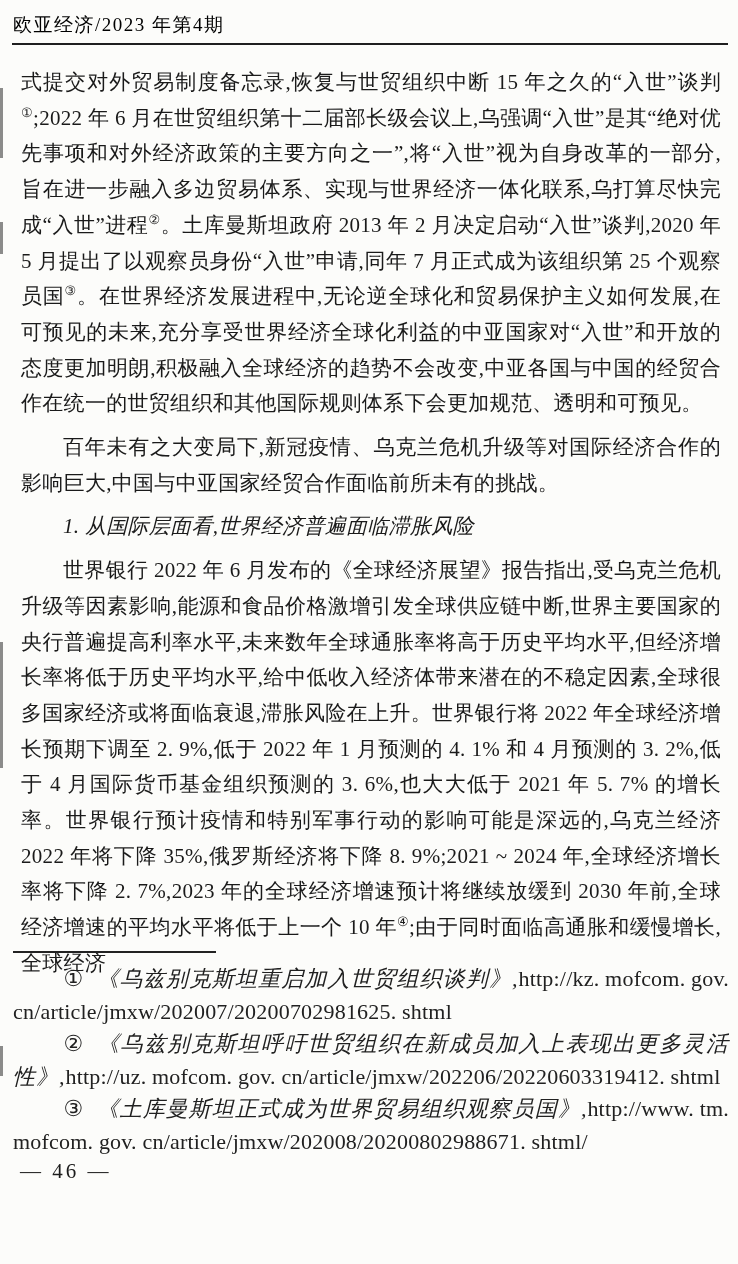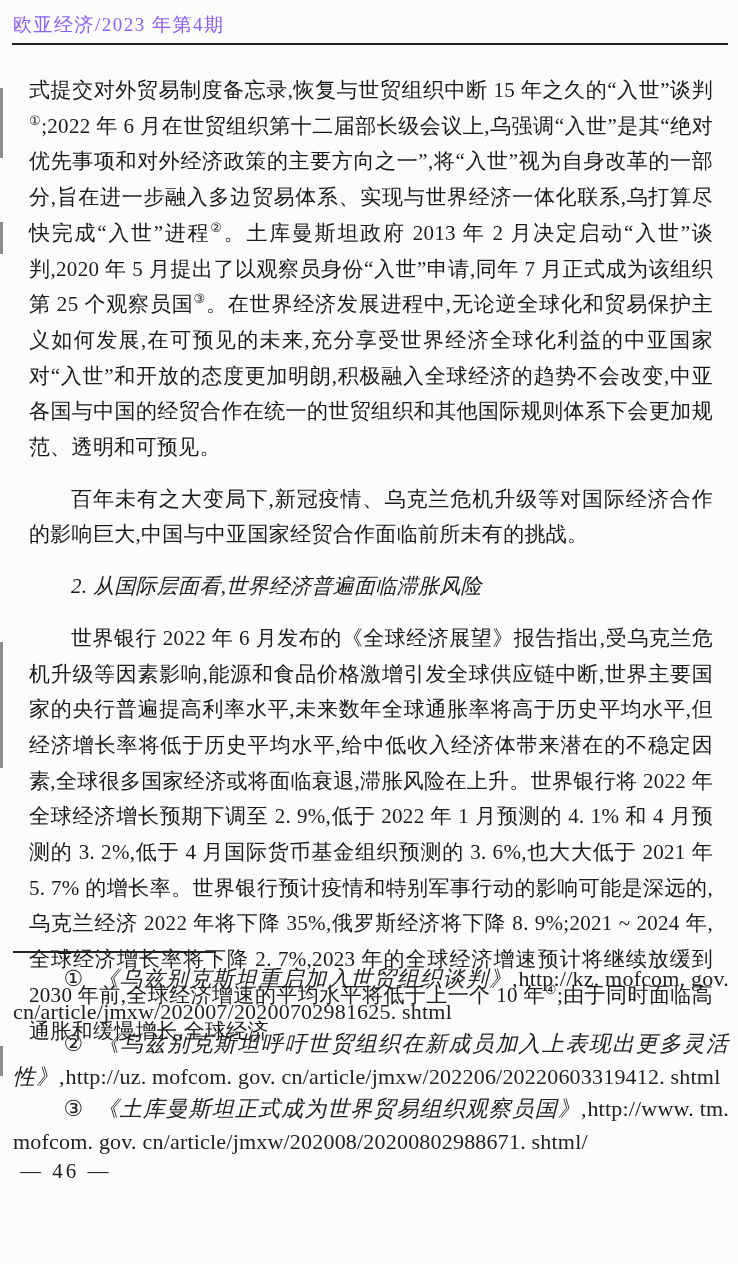--- a/index.html
+++ b/index.html
@@ -11,42 +11,42 @@
     overflow: hidden;
     font-family: "Liberation Serif", serif;
     color: #1a1a1a;
   }
   .journal-header {
     position: absolute;
     top: 12px;
     left: 13px;
     font-size: 19px;
     letter-spacing: 1.5px;
-    color: #8b5cf6;
+    color: #000000;
   }
   .header-rule {
     position: absolute;
     top: 43px;
     left: 12px;
     width: 716px;
     height: 2px;
     background: #1f1f1f;
   }
   .body-text {
     position: absolute;
     top: 57px;
     left: 13px;
     width: 716px;
     font-size: 21px;
     line-height: 35.7px;
     text-align: justify;
     text-justify: inter-ideograph;
     letter-spacing: 0.3px;
   }
-  .block { margin: 16px; }
+  .block { margin: 8px; }
   .block.indent { text-indent: 2em; }
   .block.heading {
     font-family: "Liberation Sans", sans-serif;
     font-weight: bold;
     text-indent: 2em;
     letter-spacing: 0.5px;
   }
   .block.subheading {
     font-style: italic;
     text-indent: 2em;
@@ -103,21 +103,21 @@
 
 <div class="page">
 
   <div class="journal-header">欧亚经济/2023 年第4期</div>
 
   <div class="header-rule"></div>
 
   <div class="body-text">
       <div class="block paragraph"><span>式提交对外贸易制度备忘录,恢复与世贸组织中断 15 年之久的“入世”谈判</span><sup>①</sup><span>;2022 年 6 月在世贸组织第十二届部长级会议上,乌强调“入世”是其“绝对优先事项和对外经济政策的主要方向之一”,将“入世”视为自身改革的一部分,旨在进一步融入多边贸易体系、实现与世界经济一体化联系,乌打算尽快完成“入世”进程</span><sup>②</sup><span>。土库曼斯坦政府 2013 年 2 月决定启动“入世”谈判,2020 年 5 月提出了以观察员身份“入世”申请,同年 7 月正式成为该组织第 25 个观察员国</span><sup>③</sup><span>。在世界经济发展进程中,无论逆全球化和贸易保护主义如何发展,在可预见的未来,充分享受世界经济全球化利益的中亚国家对“入世”和开放的态度更加明朗,积极融入全球经济的趋势不会改变,中亚各国与中国的经贸合作在统一的世贸组织和其他国际规则体系下会更加规范、透明和可预见。</span></div>
       <div class="block paragraph indent"><span>百年未有之大变局下,新冠疫情、乌克兰危机升级等对国际经济合作的影响巨大,中国与中亚国家经贸合作面临前所未有的挑战。</span></div>
-      <div class="block subheading indent"><span>2. 从国际层面看,世界经济普遍面临滞胀风险</span></div>
+      <div class="block subheading indent"><span>1. 从国际层面看,世界经济普遍面临滞胀风险</span></div>
       <div class="block paragraph indent"><span>世界银行 2022 年 6 月发布的《全球经济展望》报告指出,受乌克兰危机升级等因素影响,能源和食品价格激增引发全球供应链中断,世界主要国家的央行普遍提高利率水平,未来数年全球通胀率将高于历史平均水平,但经济增长率将低于历史平均水平,给中低收入经济体带来潜在的不稳定因素,全球很多国家经济或将面临衰退,滞胀风险在上升。世界银行将 2022 年全球经济增长预期下调至 2. 9%,低于 2022 年 1 月预测的 4. 1% 和 4 月预测的 3. 2%,低于 4 月国际货币基金组织预测的 3. 6%,也大大低于 2021 年 5. 7% 的增长率。世界银行预计疫情和特别军事行动的影响可能是深远的,乌克兰经济 2022 年将下降 35%,俄罗斯经济将下降 8. 9%;2021 ~ 2024 年,全球经济增长率将下降 2. 7%,2023 年的全球经济增速预计将继续放缓到 2030 年前,全球经济增速的平均水平将低于上一个 10 年</span><sup>④</sup><span>;由于同时面临高通胀和缓慢增长,全球经济</span></div>
     </div>
 
   <div class="fn-rule"></div>
 
   <div class="footnotes">
       <div class="footnote"><span class="fn-marker">①</span><span class="fn-title">《乌兹别克斯坦重启加入世贸组织谈判》,</span><span class="fn-url">http://kz. mofcom. gov. cn/article/jmxw/202007/20200702981625. shtml</span></div>
       <div class="footnote"><span class="fn-marker">②</span><span class="fn-title">《乌兹别克斯坦呼吁世贸组织在新成员加入上表现出更多灵活性》,</span><span class="fn-url">http://uz. mofcom. gov. cn/article/jmxw/202206/20220603319412. shtml</span></div>
       <div class="footnote"><span class="fn-marker">③</span><span class="fn-title">《土库曼斯坦正式成为世界贸易组织观察员国》,</span><span class="fn-url">http://www. tm. mofcom. gov. cn/article/jmxw/202008/20200802988671. shtml/</span></div>
     </div>

